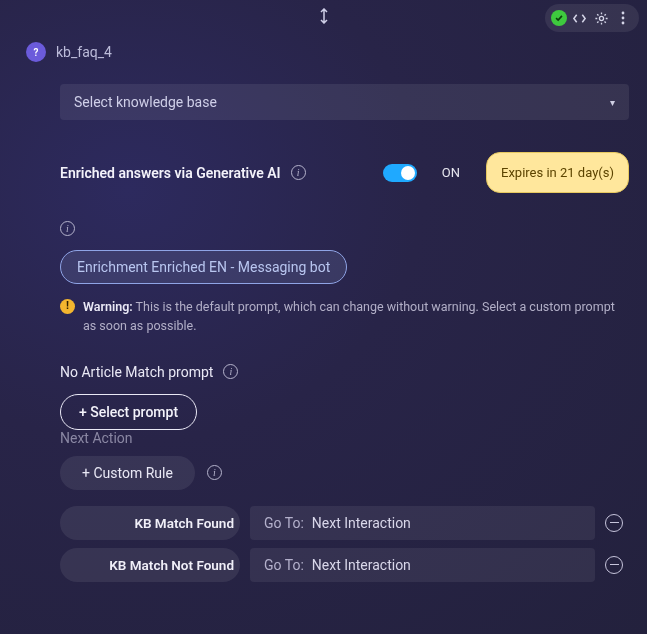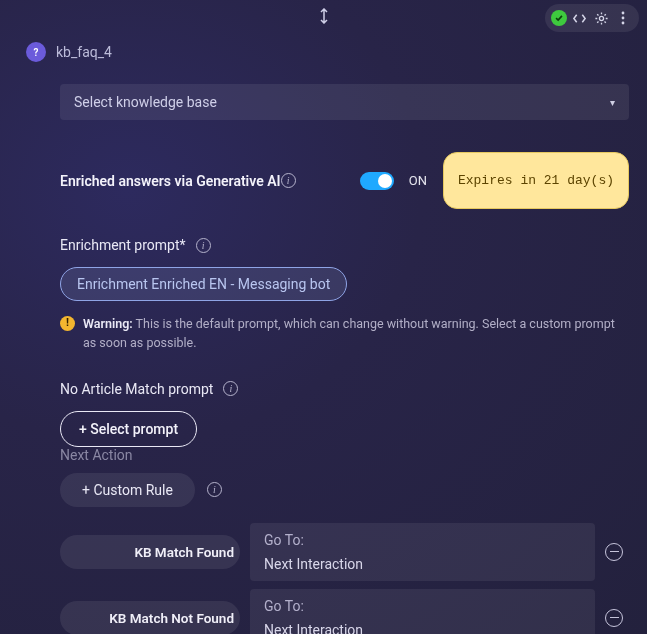--- a/index.html
+++ b/index.html
@@ -83,21 +83,21 @@
     font-size: 14px;
     color: #e9e8f5;
   }
   .chip-close {
     color: #b5b3cc;
     cursor: pointer;
   }
   .row {
     display: flex;
     align-items: center;
-    gap: 0;
+    gap: 10px;
     margin-top: 32px;
   }
   .row-label {
     font-size: 14px;
     font-weight: 600;
     color: #f3f2fa;
   }
   .info-icon {
     width: 15px; height: 15px;
     border: 1.3px solid #b5b3cc;
@@ -123,25 +123,24 @@
     right:2px; top:2px;
     width:14px;height:14px;
     background:#fff;
     border-radius:50%;
   }
   .toggle-label { font-size: 13px; color:#e5e5ee; margin-left:15px;}
   .expiry-badge {
     background:#ffe79c;
     color:#5c4400;
     border-radius:14px;
-    padding: 20px 14px;
+    padding: 12px 14px;
     font-size:13px;
     margin-left: 16px;
     border:1px solid #e6c860;
-    font-family:Liberation Mono, monospace;
   }
   .section-label {
     font-size:14px;
     color:#e9e8f5;
     margin-top:28px;
     display:flex;
     align-items:center;
     gap:10px;
   }
   .prompt-chip {
@@ -221,21 +220,20 @@
     color:#f0eff8;
   }
   .goto-box {
     background: rgba(255,255,255,0.07);
     border-radius:4px;
     padding:9px 14px;
     font-size:14px;
     color:#d9d7ea;
     display:flex;
     gap:8px;
-    flex-direction:column;
   }
   .goto-lbl { color:#b4b1cc;}
   .minus-circle {
     width:18px;height:18px;
     border:1.5px solid #c6c4db;
     border-radius:50%;
     display:flex;align-items:center;justify-content:center;
     color:#c6c4db;
     cursor:pointer;
   }
@@ -295,21 +293,20 @@
 
   <div class="row">
     <span class="row-label">Enriched answers via Generative AI</span>
     <span class="info-icon">i</span>
     <div class="toggle"></div>
     <span class="toggle-label">ON</span>
     <span class="expiry-badge">Expires in 21 day(s)</span>
   </div>
 
   <div class="section-label">
-    <span>Enrichment prompt*</span>
     <span class="info-icon">i</span>
   </div>
   <div class="prompt-chip">Enrichment Enriched EN - Messaging bot</div>
 
   <div class="warning-row">
     <span class="warn-icon">!</span>
     <div>
       <span class="warning-label">Warning:</span>
       <span>This is the default prompt, which can change without warning. Select a custom prompt as soon as possible.</span>
     </div>

